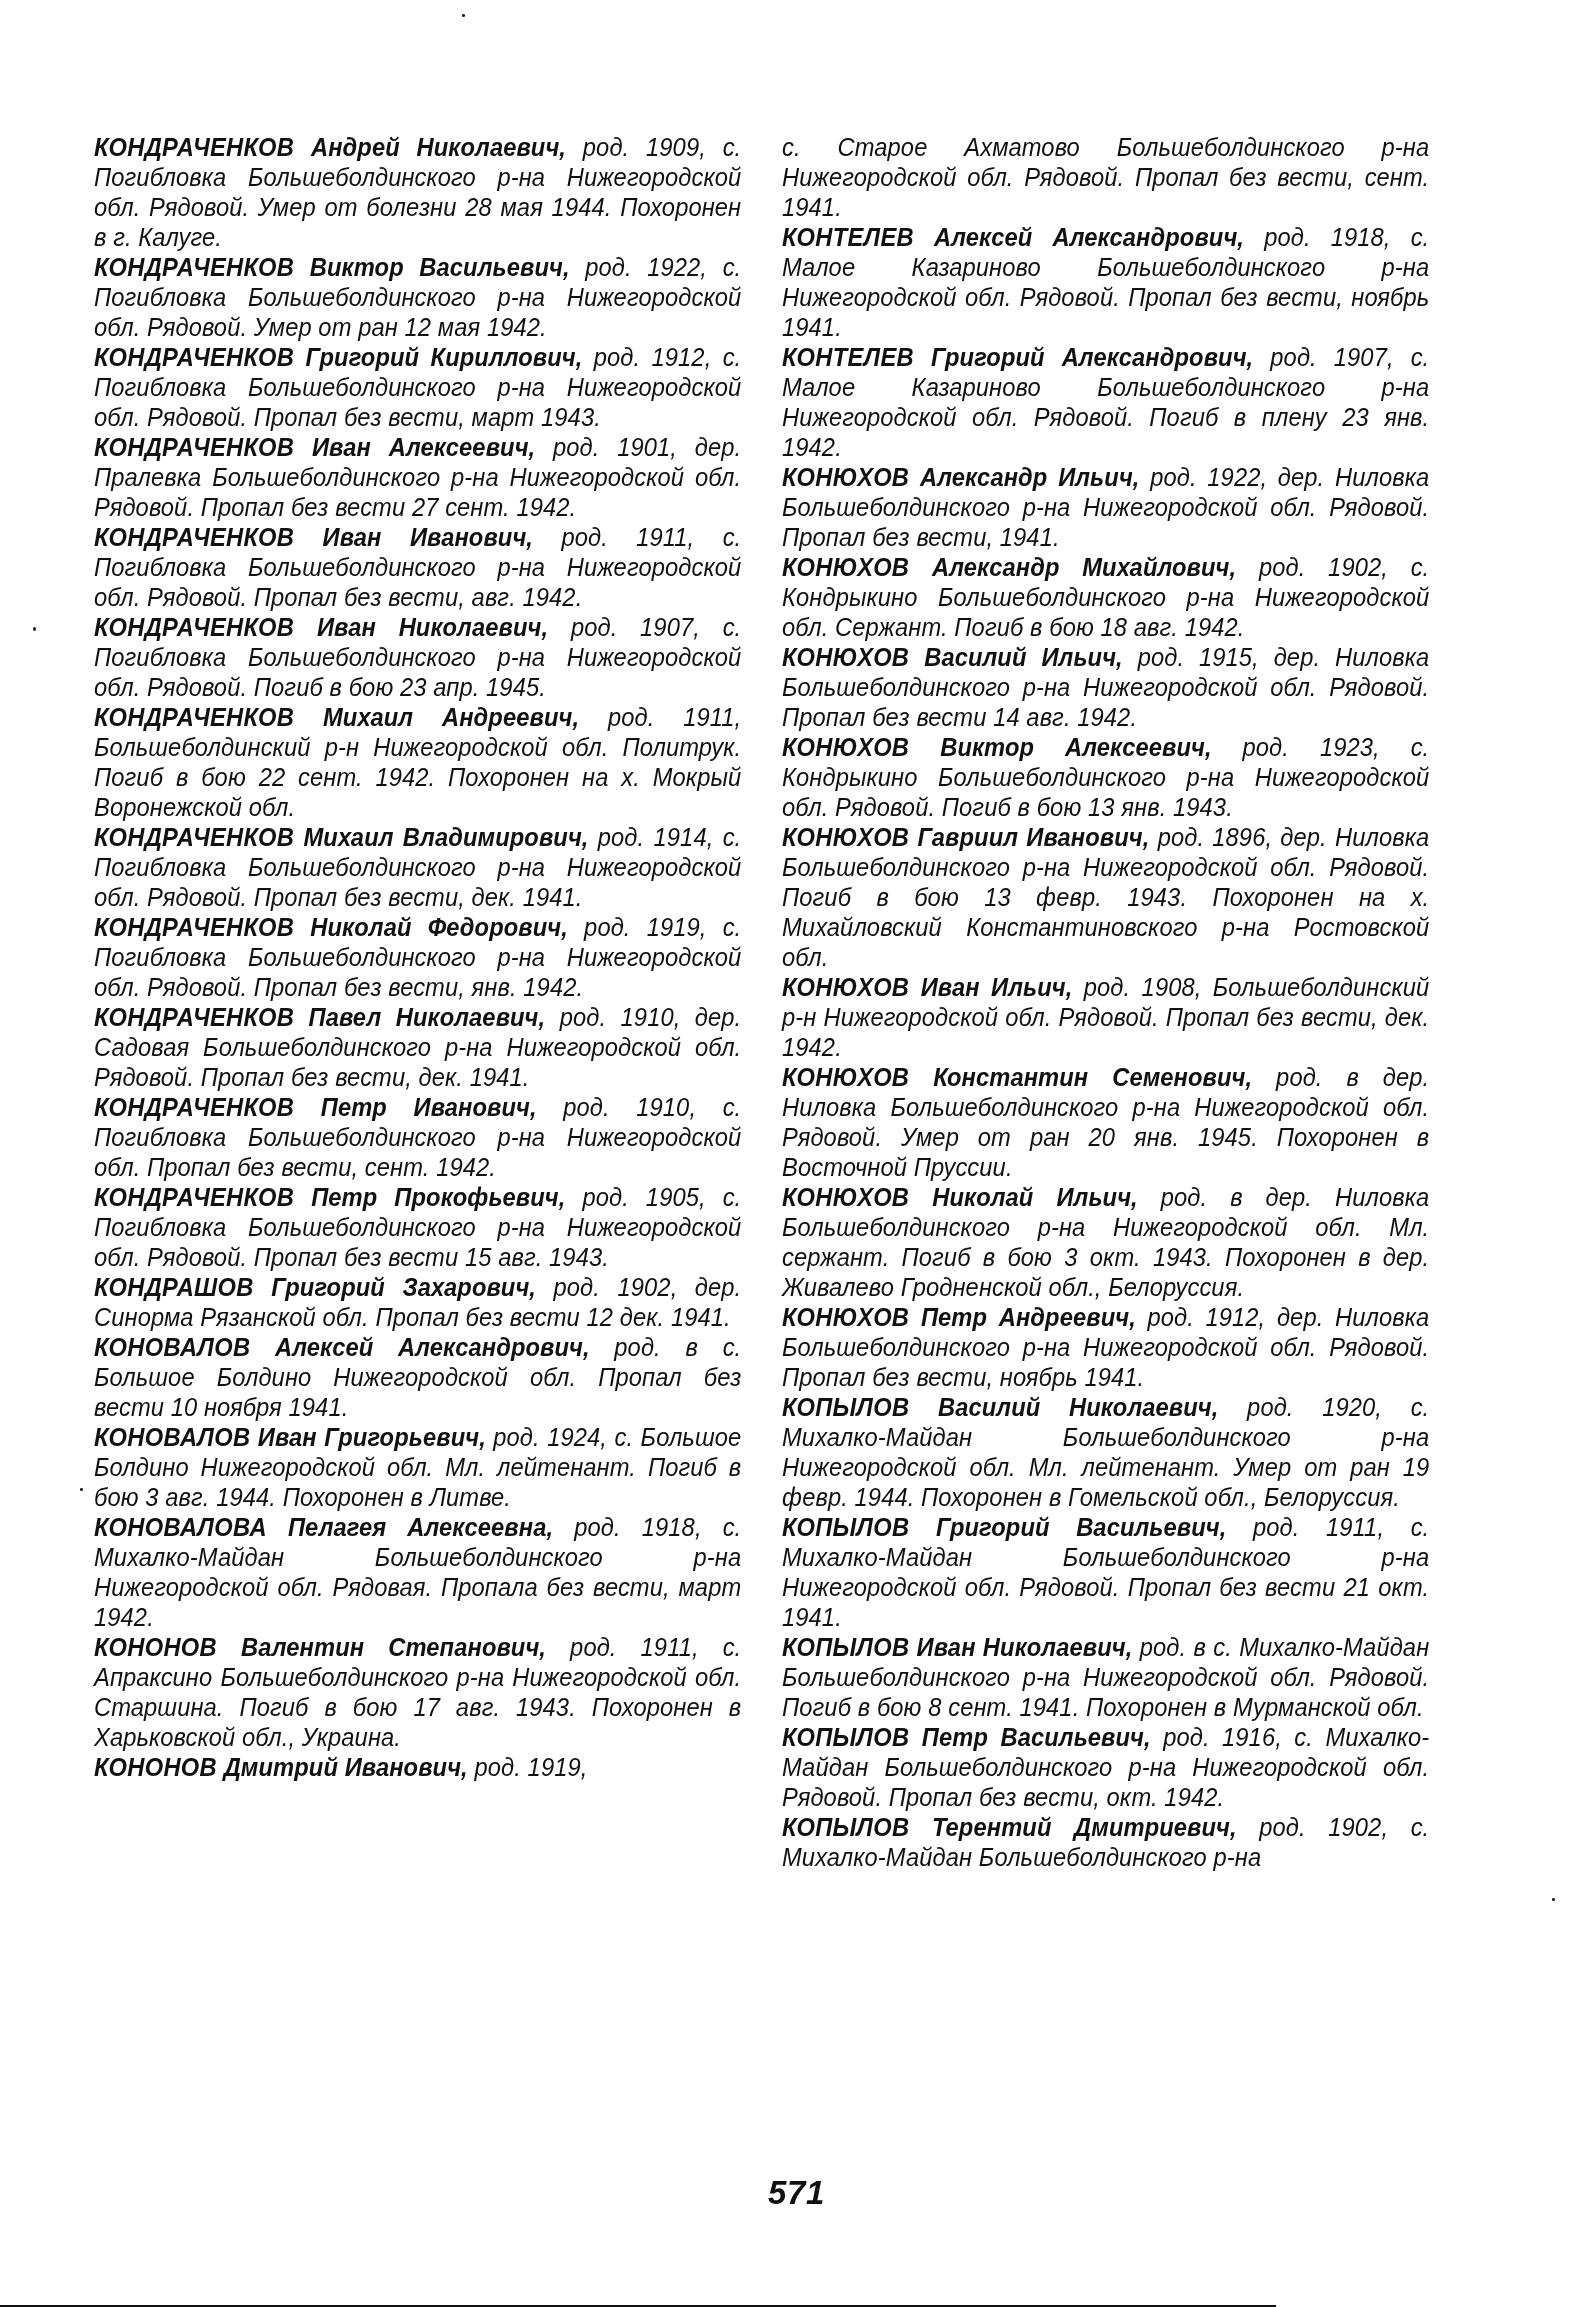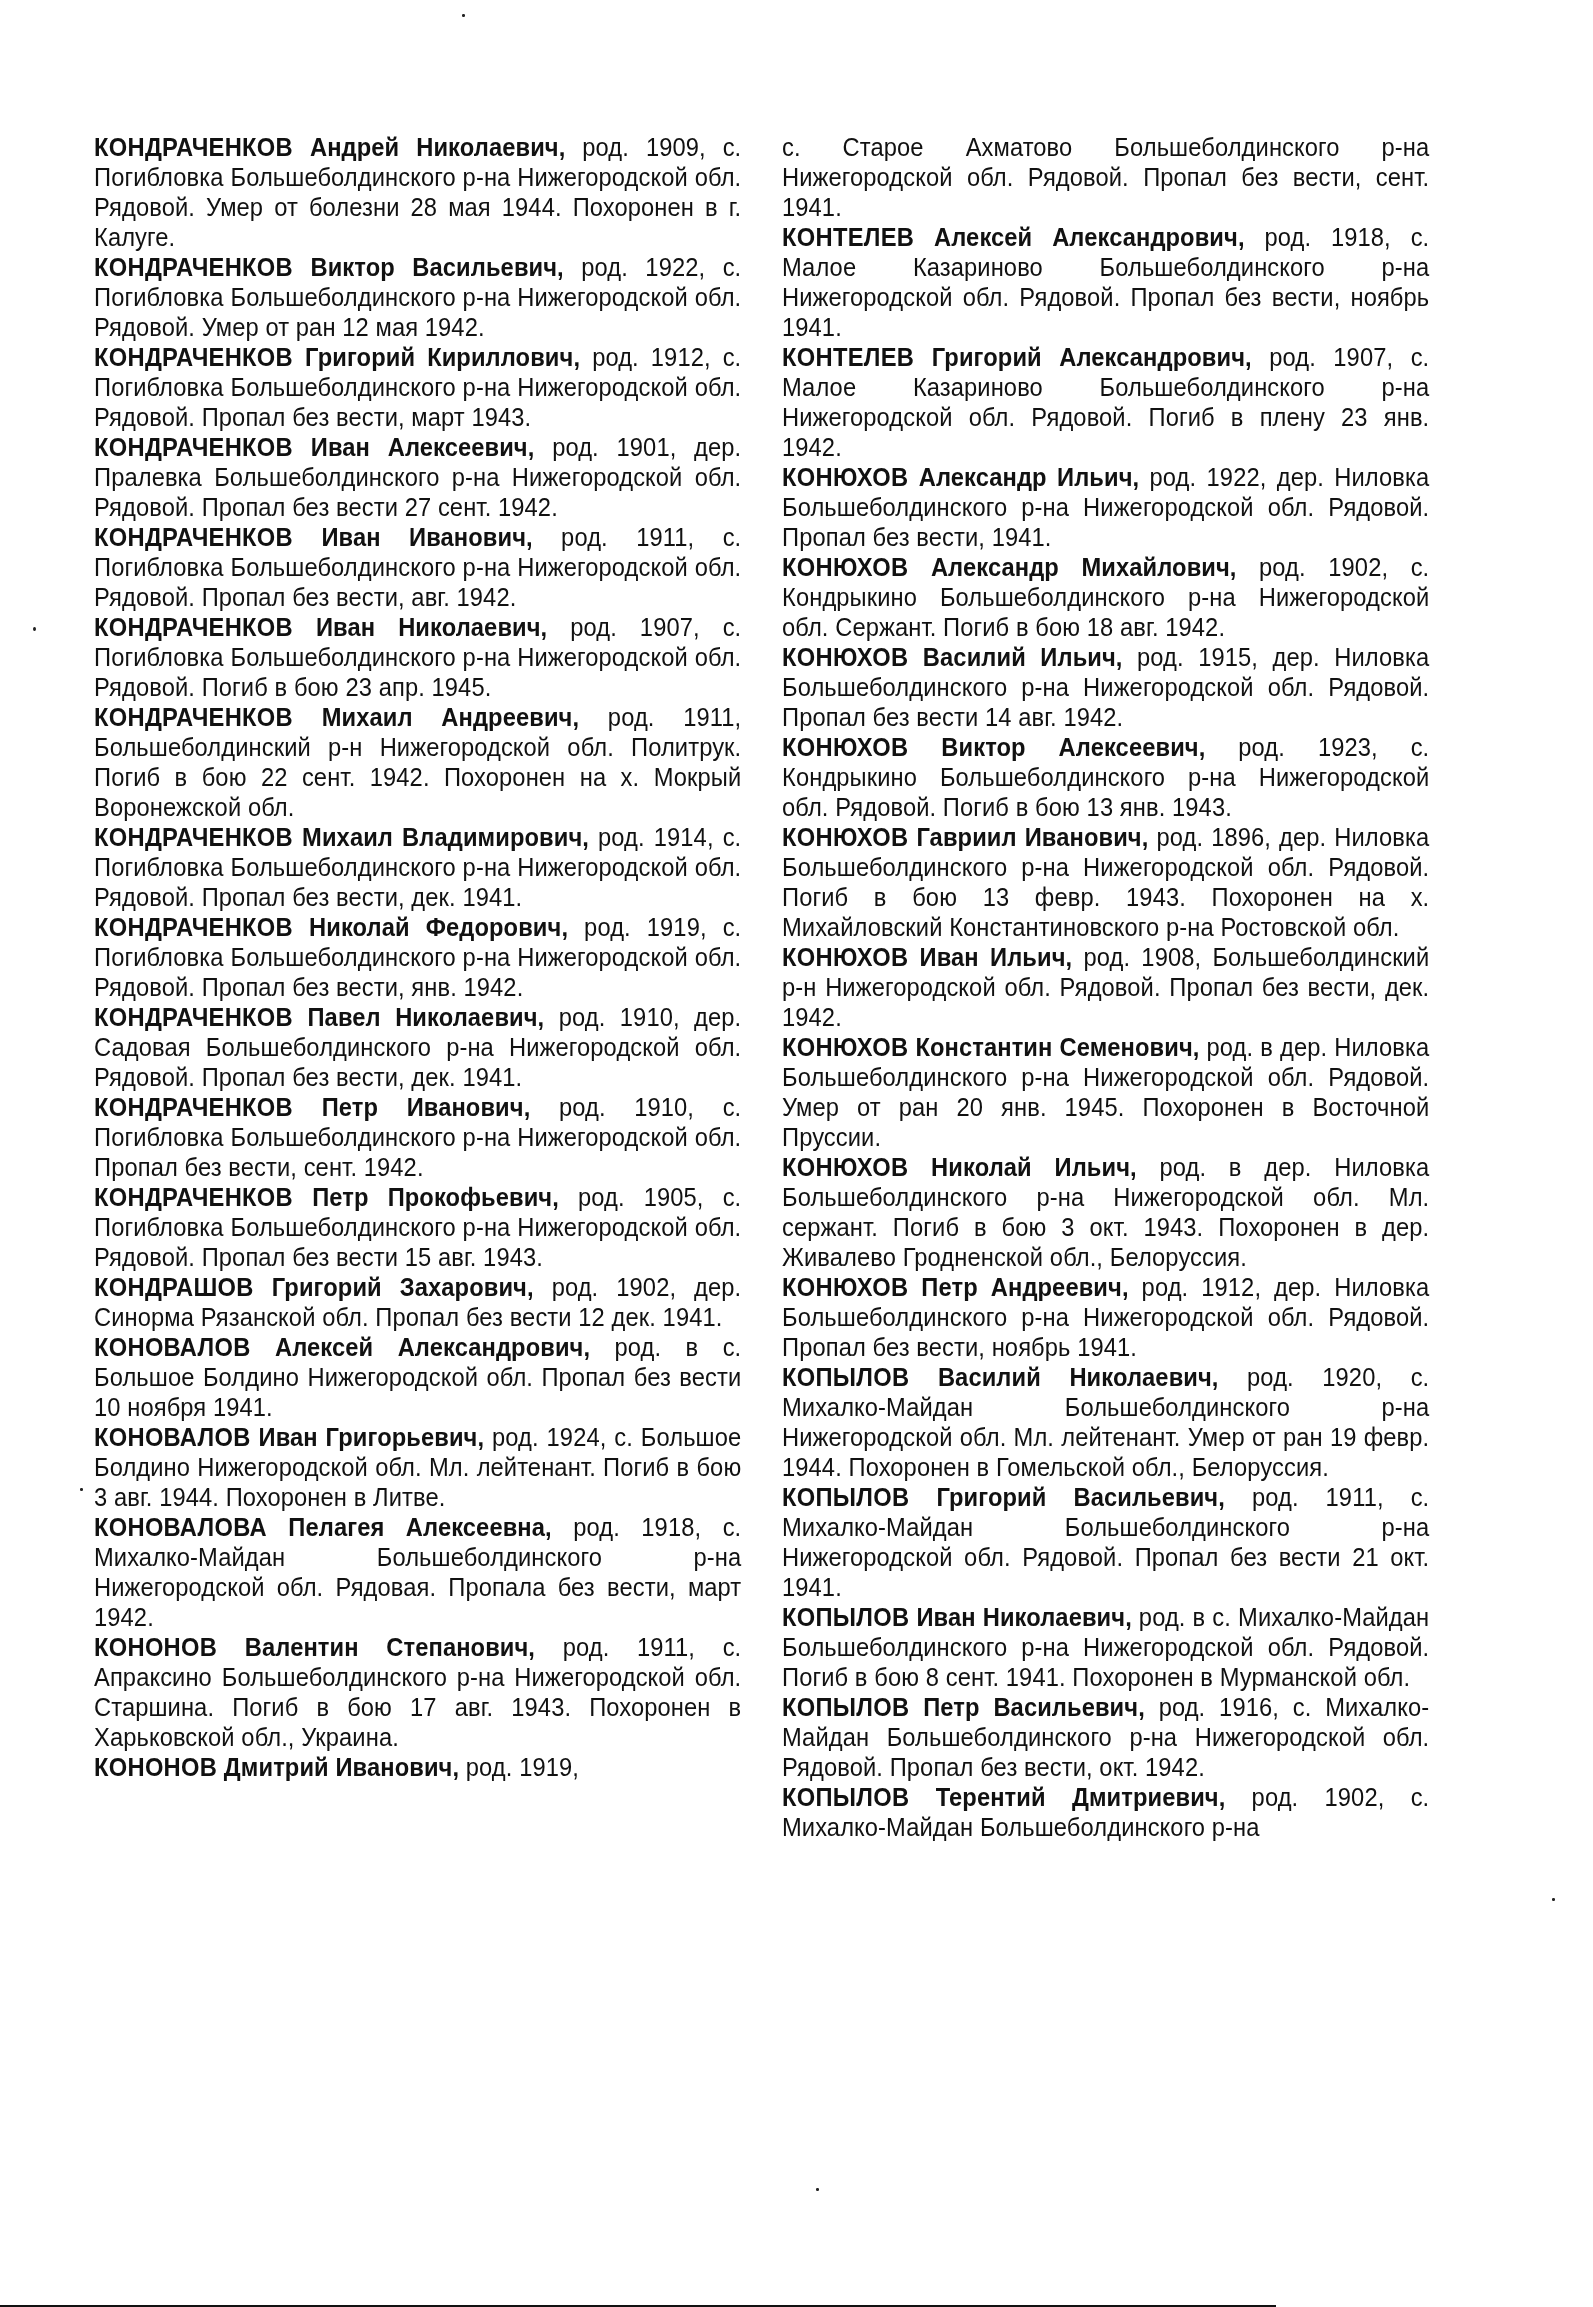--- a/index.html
+++ b/index.html
@@ -13,20 +13,21 @@
       position: relative;
       overflow: hidden;
       font-family: "Liberation Sans", "DejaVu Sans", sans-serif;
       color: #111111;
     }
     .page {
       position: absolute;
       left: 0; top: 0;
       width: 1276px;
       height: 2307px;
+      font-style: italic;
     }
     .column {
       position: absolute;
       top: 132px;
       width: 647px;
       font-size: 25.5px;
       line-height: 30px;
       text-align: justify;
       letter-spacing: 0.1px;
       transform: scaleX(0.93);
@@ -110,20 +111,21 @@
       <p class="entry"><span class="surname">КОНЮХОВ</span> <span class="given">Константин Семенович,</span><span class="details"> род. в дер. Ниловка Большеболдинского р-на Нижегородской обл. Рядовой. Умер от ран 20 янв. 1945. Похоронен в Восточной Пруссии.</span></p>
       <p class="entry"><span class="surname">КОНЮХОВ</span> <span class="given">Николай Ильич,</span><span class="details"> род. в дер. Ниловка Большеболдинского р-на Нижегородской обл. Мл. сержант. Погиб в бою 3 окт. 1943. Похоронен в дер. Живалево Гродненской обл., Белоруссия.</span></p>
       <p class="entry"><span class="surname">КОНЮХОВ</span> <span class="given">Петр Андреевич,</span><span class="details"> род. 1912, дер. Ниловка Большеболдинского р-на Нижегородской обл. Рядовой. Пропал без вести, ноябрь 1941.</span></p>
       <p class="entry"><span class="surname">КОПЫЛОВ</span> <span class="given">Василий Николаевич,</span><span class="details"> род. 1920, с. Михалко-Майдан Большеболдинского р-на Нижегородской обл. Мл. лейтенант. Умер от ран 19 февр. 1944. Похоронен в Гомельской обл., Белоруссия.</span></p>
       <p class="entry"><span class="surname">КОПЫЛОВ</span> <span class="given">Григорий Васильевич,</span><span class="details"> род. 1911, с. Михалко-Майдан Большеболдинского р-на Нижегородской обл. Рядовой. Пропал без вести 21 окт. 1941.</span></p>
       <p class="entry"><span class="surname">КОПЫЛОВ</span> <span class="given">Иван Николаевич,</span><span class="details"> род. в с. Михалко-Майдан Большеболдинского р-на Нижегородской обл. Рядовой. Погиб в бою 8 сент. 1941. Похоронен в Мурманской обл.</span></p>
       <p class="entry"><span class="surname">КОПЫЛОВ</span> <span class="given">Петр Васильевич,</span><span class="details"> род. 1916, с. Михалко-Майдан Большеболдинского р-на Нижегородской обл. Рядовой. Пропал без вести, окт. 1942.</span></p>
       <p class="entry"><span class="surname">КОПЫЛОВ</span> <span class="given">Терентий Дмитриевич,</span><span class="details"> род. 1902, с. Михалко-Майдан Большеболдинского р-на</span></p>
     </div>
 
+  <div class="page-number">571</div>
 
   <div class="bottom-rule"></div>
 
   <div class="speck" style="left:462px;top:14px;"></div>
   <div class="speck" style="left:33px;top:627px;width:3.1px;height:4.4px;"></div>
   <div class="speck" style="left:80px;top:1488px;"></div>
   <div class="speck" style="left:1552px;top:1898px;"></div>
   <div class="speck" style="left:816px;top:2188px;"></div>
 </div>
 

